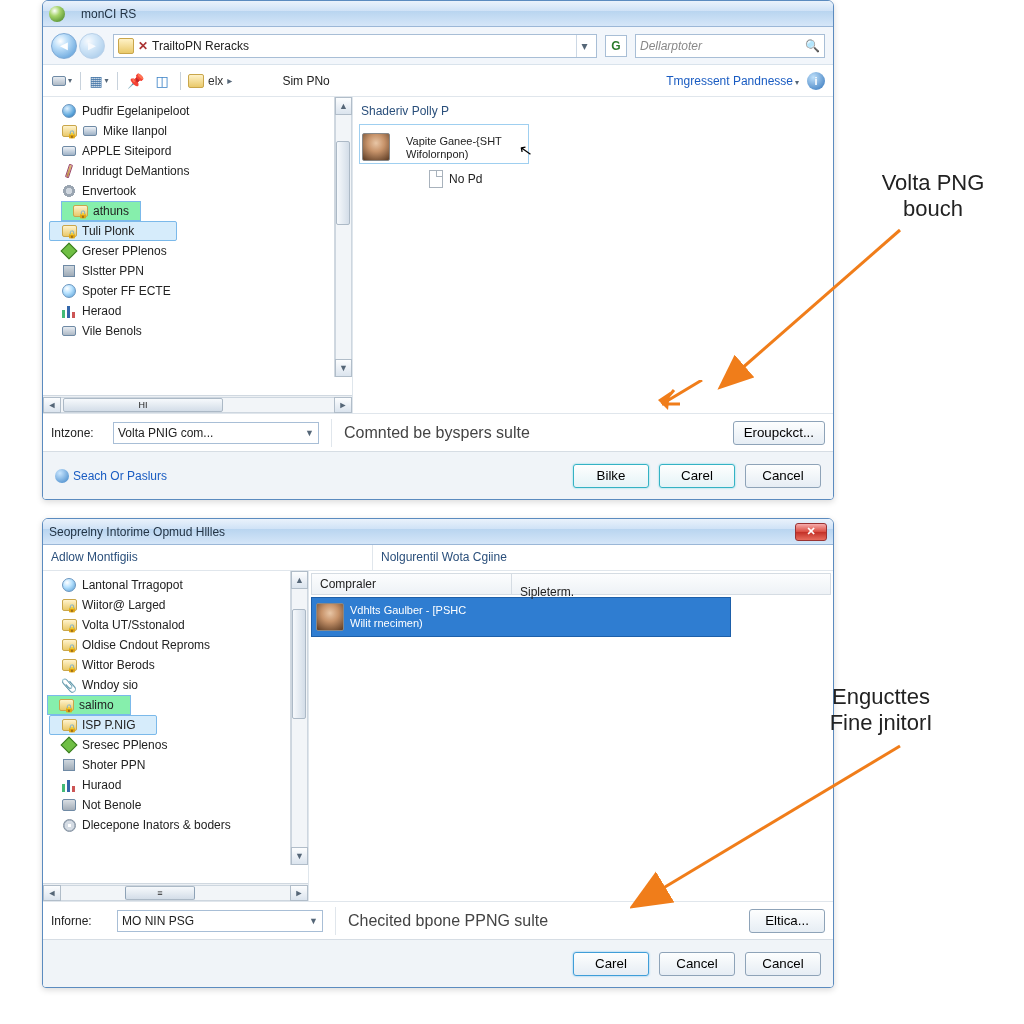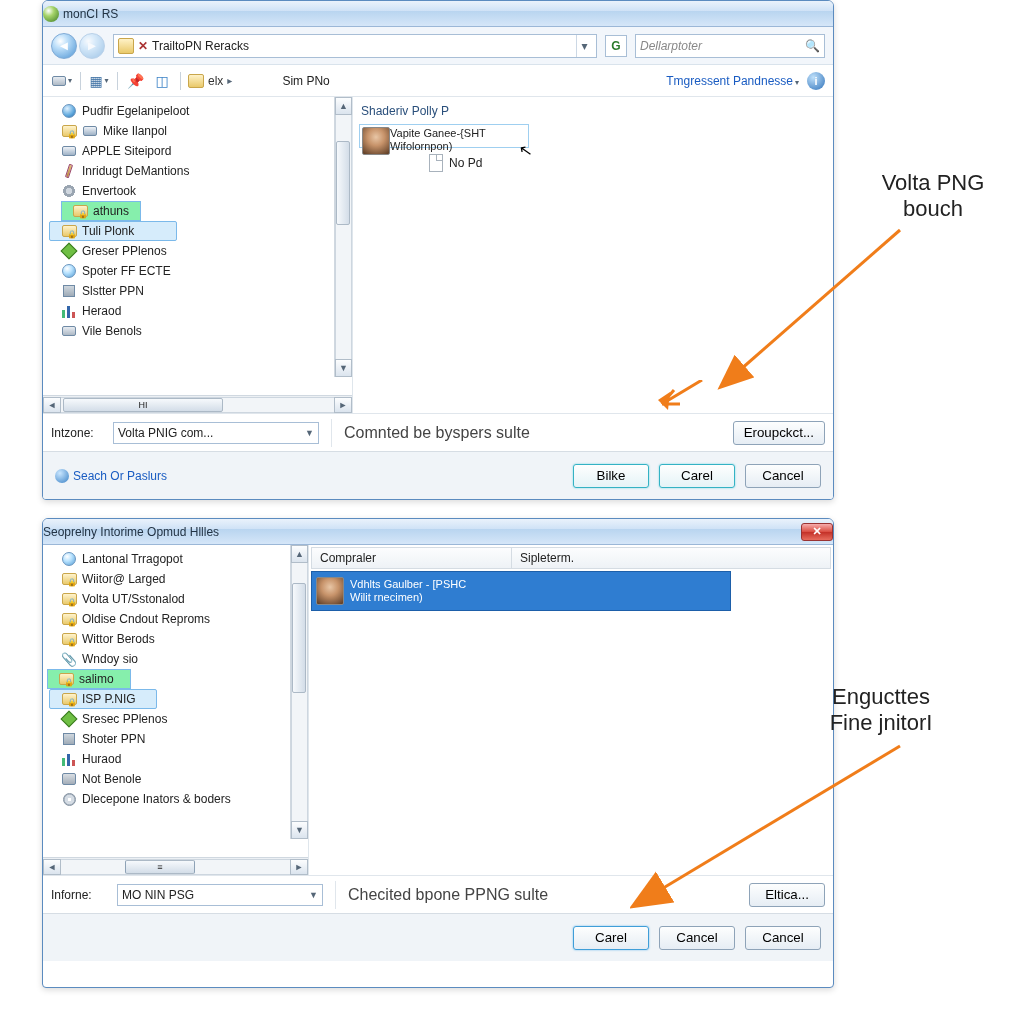--- a/index.html
+++ b/index.html
@@ -23,24 +23,24 @@
     overflow: hidden;
   }
   .dlg1 { left: 42px; top: 0; width: 792px; height: 500px; }
   .dlg2 { left: 42px; top: 518px; width: 792px; height: 470px; }
   .titlebar {
     height: 26px;
     background: linear-gradient(#eaf2fb 0%, #cfe2f6 40%, #b9d5f0 41%, #d5e6f8 100%);
     border-bottom: 1px solid #9bb7d7;
     display: flex;
     align-items: center;
-    padding: 0 0;
+    padding: 0 6px;
     font-size: 12px;
     color: #234;
-    gap: 4px;
+    gap: 16px;
   }
   .title-icon {
     width: 16px; height:16px;
     background: radial-gradient(circle at 35% 30%, #fff 0%, #a6d46a 35%, #3a7a21 100%);
     border-radius: 50%;
     flex: 0 0 auto;
   }
   .titlebar .spacer { flex: 1; }
   .win-close {
     width:32px;height:18px;
@@ -167,21 +167,21 @@
     display:flex;flex-direction:column;
   }
   .vs-btn{height:18px;background:linear-gradient(#fcfdfe,#dbe4ee);border:1px solid #b1bdc9;display:flex;align-items:center;justify-content:center;font-size:9px;color:#567;}
   .vs-track{flex:1;background:#f2f5f8;border-left:1px solid #cdd6df;border-right:1px solid #cdd6df;position:relative;}
   .vs-thumb{position:absolute;left:0;width:14px;background:linear-gradient(90deg,#f6f9fc,#d3dde8);border:1px solid #acb9c6;border-radius:2px;}
 
   
   .content-pane { flex:1;padding:4px 6px;position:relative; }
   .section-h { color:#2a4f7b;padding:3px 2px 6px 2px;font-size:12px; }
   .item-row {
-    display:flex;align-items:flex-start;height:24px;gap:0;padding:2px;
+    display:flex;align-items:flex-end;height:40px;gap:16px;padding:2px;
     border:1px solid #9fcff0;background:#fff;width:170px;
   }
   .item-row.selblue { background:#2f7dd1;color:#fff;border-color:#1d5fa9; }
   .item-row.wide { width:420px; }
   .photo {
     width:28px;height:28px;background:radial-gradient(circle at 50% 35%, #e8c6a6 0%,#c7936a 40%,#5a3a23 100%);
     border:1px solid #888;border-radius:2px;flex:0 0 auto;
   }
   .item-txt { line-height:13px;font-size:11px; }
   .npd { display:flex;align-items:center;gap:6px;margin-top:6px;margin-left:70px; }
@@ -225,21 +225,21 @@
   .sec-row { height:26px;display:flex;align-items:stretch;border-bottom:1px solid #e0e6ec; }
   .sec-row .left-h { width:330px;padding:5px 8px;color:#2a4f7b;border-right:1px solid #e0e6ec; }
   .sec-row .right-h { flex:1;padding:5px 8px;color:#2a4f7b; }
 
   .tbl-head {
     height:22px;display:flex;border:1px solid #d5dce3;background:linear-gradient(#fcfdfe,#eef2f6);
     margin:2px;
   }
   .tbl-head .col { padding:3px 8px;border-right:1px solid #d5dce3; }
   .tbl-head .col:first-child{width:200px;}
-  .tbl-head .col:last-child{flex:1;border-right:0;}
+  .tbl-head .col:last-child{flex:1;border-right:0;margin-top:8px;}
   .tbl-body { margin:0 2px; }
   .tbl-row {
     display:flex;align-items:center;height:40px;gap:6px;padding:2px 4px;
   }
 
   
   .anno { position:absolute;font-size:22px;color:#222;line-height:26px;text-align:center;width:170px; }
   #anno1 { left:848px; top:170px; }
   #anno2 { left:796px; top:684px; }
   .arrow { position:absolute;pointer-events:none; }
@@ -342,29 +342,29 @@
             <span>Tuli Plonk</span>
           </div>
         <div class="tree-item">
             <span class="ti-ic">
               <span class="ic-green"></span>
             </span>
             <span>Greser PPlenos</span>
           </div>
         <div class="tree-item">
             <span class="ti-ic">
+              <span class="ic-one"></span>
+            </span>
+            <span>Slstter PPN</span>
+          </div>
+        <div class="tree-item">
+            <span class="ti-ic">
               <span class="ic-net"></span>
             </span>
             <span>Spoter FF ECTE</span>
-          </div>
-        <div class="tree-item">
-            <span class="ti-ic">
-              <span class="ic-one"></span>
-            </span>
-            <span>Slstter PPN</span>
           </div>
         <div class="tree-item">
             <span class="ti-ic">
               <span class="ic-bar">
                 <span></span>
               </span>
             </span>
             <span>Heraod</span>
           </div>
         <div class="tree-item">
@@ -430,20 +430,24 @@
   </div>
 </div>
 
 <div class="dialog dlg2">
   <div class="titlebar">
     <span>Seoprelny Intorime Opmud Hllles</span>
     <span class="spacer"></span>
     <span class="win-close">✕</span>
   </div>
 
+  <div class="sec-row">
+    <div class="left-h">Adlow Montfigiis</div>
+    <div class="right-h">Nolgurentil Wota Cgiine</div>
+  </div>
 
   <div class="body-row">
     <div class="tree-pane">
       <div class="tree">
         <div class="tree-item">
             <span class="ti-ic">
               <span class="ic-net"></span>
             </span>
             <span>Lantonal Trragopot</span>
           </div>

